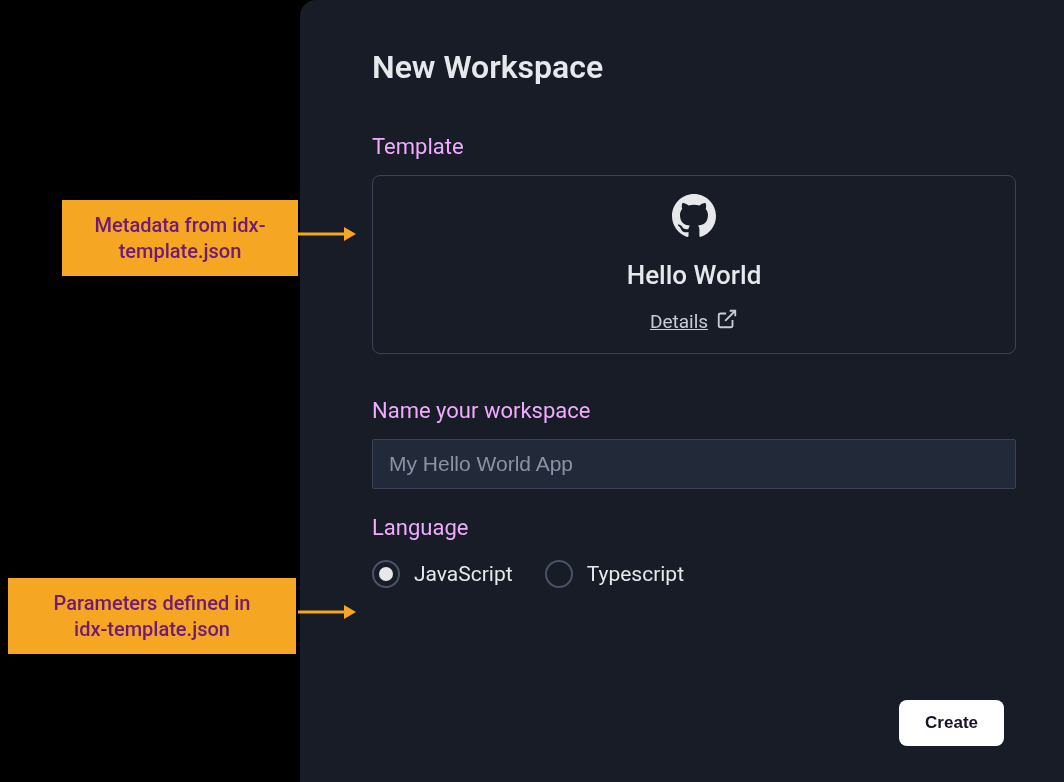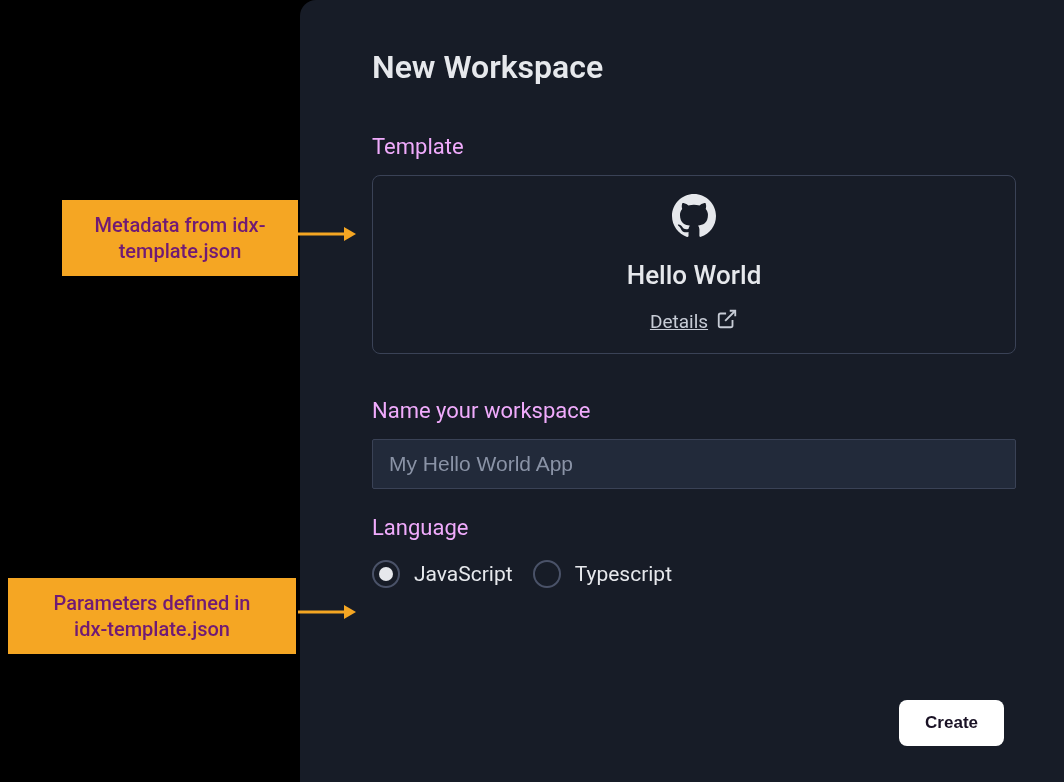--- a/index.html
+++ b/index.html
@@ -78,21 +78,21 @@
       margin-bottom: 26px;
     }
     .slug-text {
       color: #8a93a6;
       font-size: 19px;
       font-family: ui-monospace, 'SF Mono', Menlo, monospace;
       margin-bottom: 44px;
     }
     .radio-group {
       display: flex;
-      gap: 20px;
+      gap: 32px;
       margin-top: 20px;
       align-items: center;
     }
     .radio-option {
       display: flex;
       align-items: center;
       gap: 14px;
       cursor: pointer;
     }
     .radio-circle {

